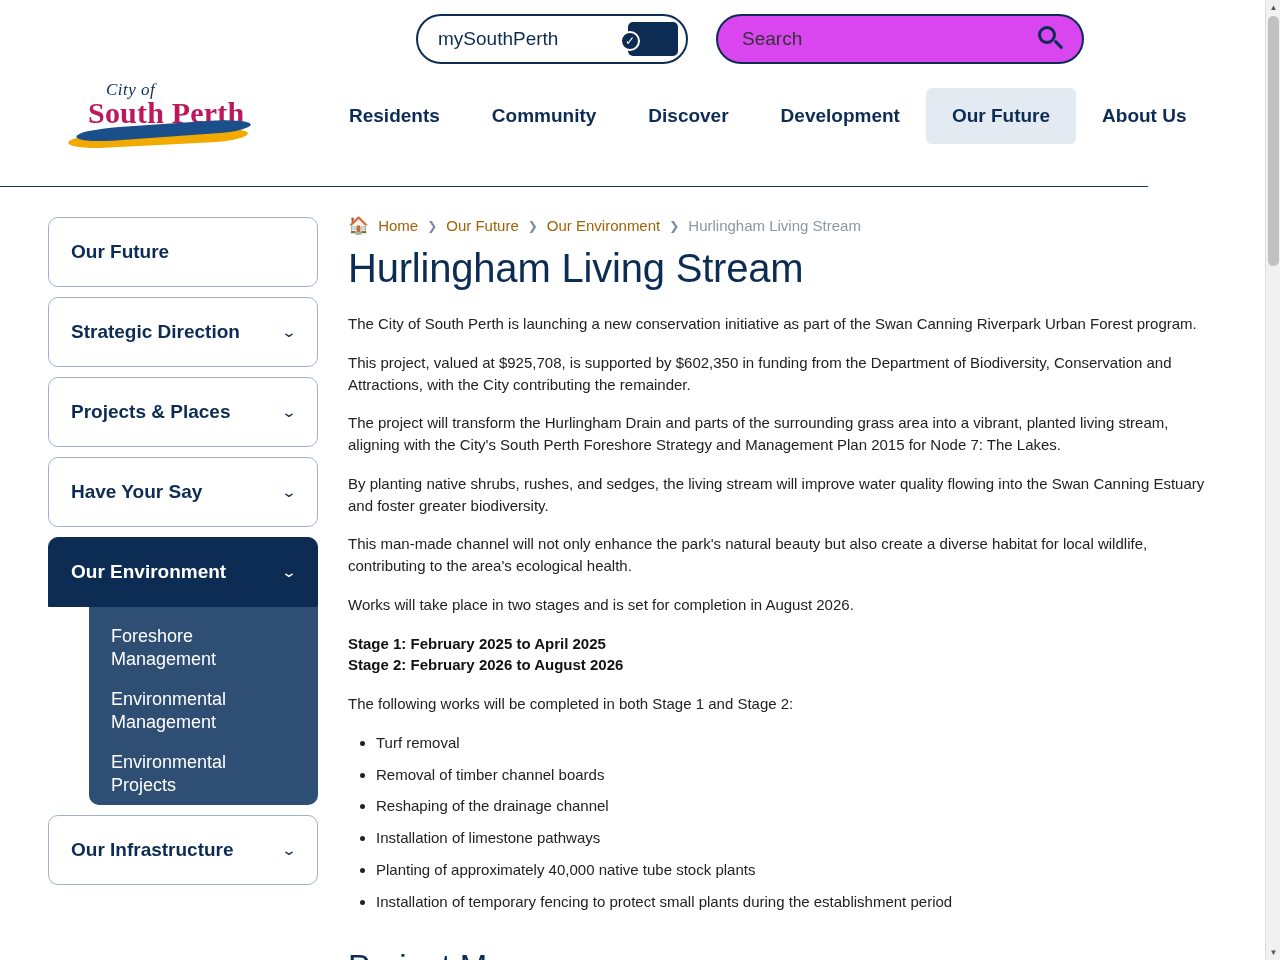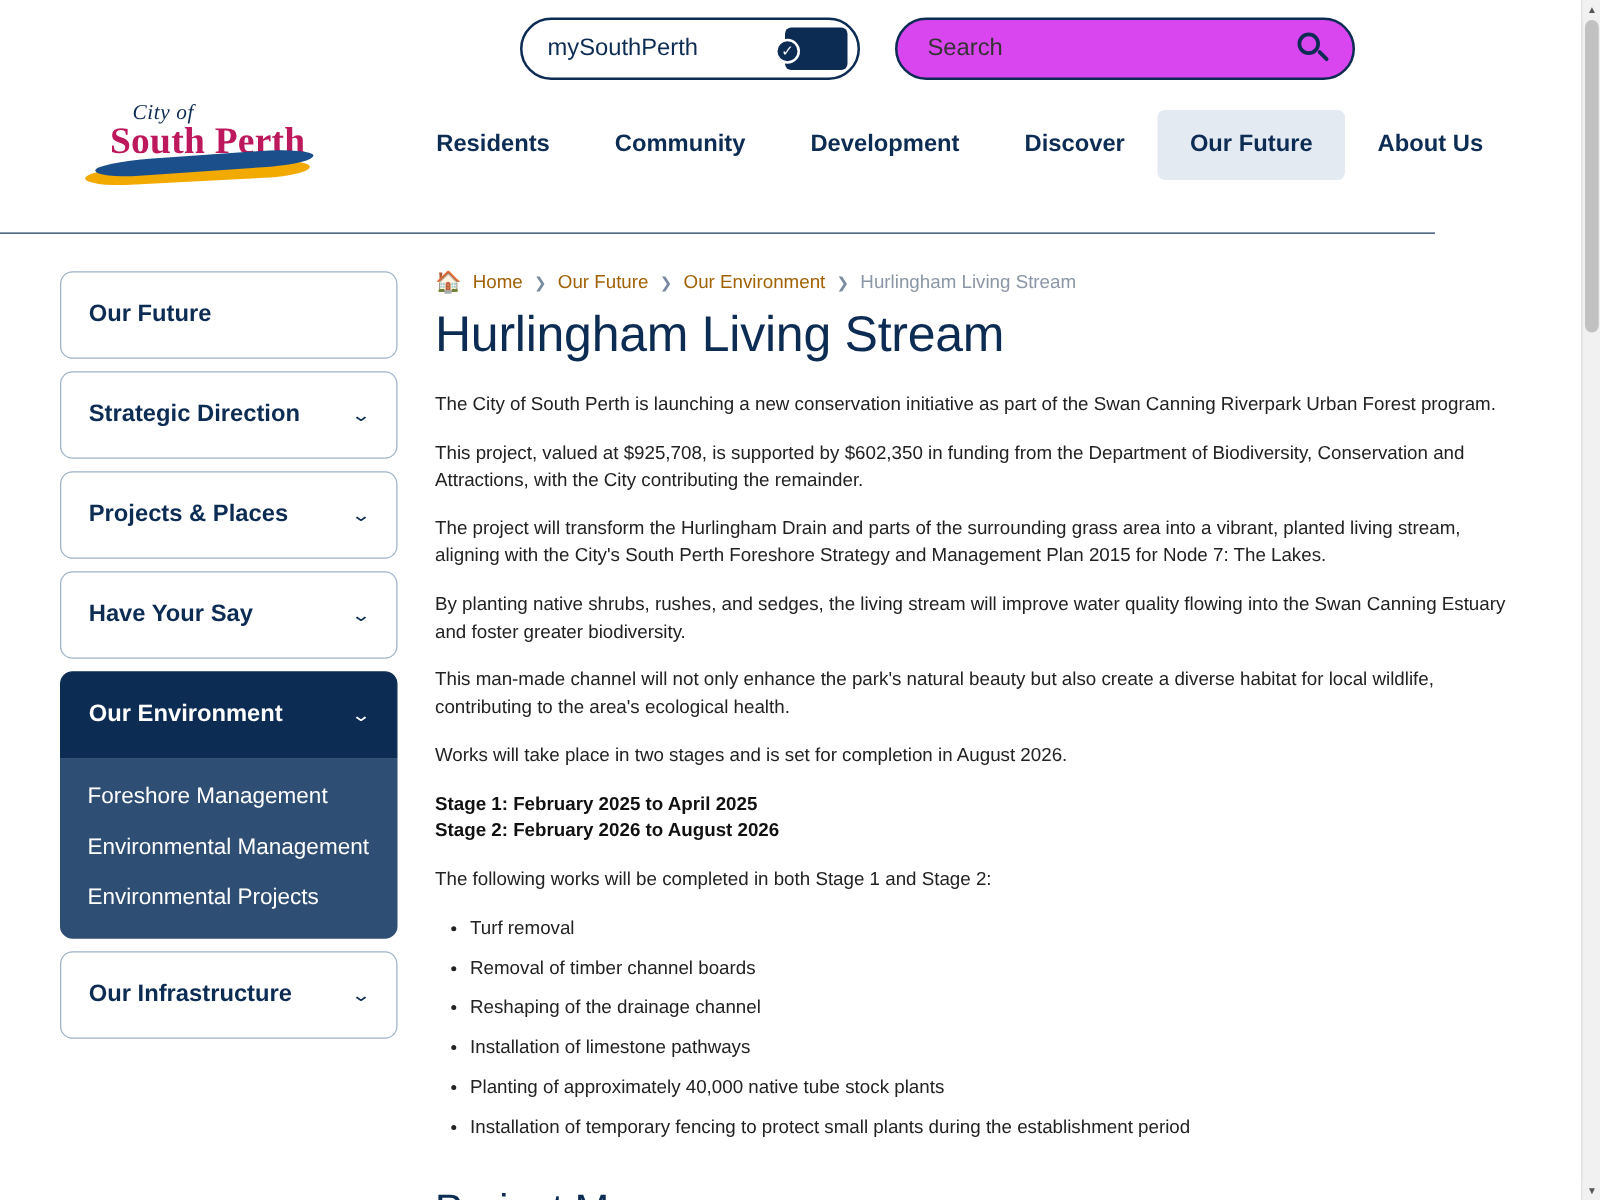--- a/index.html
+++ b/index.html
@@ -232,22 +232,23 @@
     background: #0d2c54;
     border-color: #0d2c54;
     border-radius: 10px 10px 0 0;
     margin-bottom: 0;
   }
   .side-card.active .txt { color: #fff; }
   .side-card.active .chev { color: #fff; }
   .sub-list {
     background: #2e4e73;
     border-radius: 0 0 10px 10px;
-    padding: 18px 22px 22px 22px;
+    padding: 18px 22px 9px 22px;
     margin-bottom: 10px;
+    margin-left: 41px;
   }
   .sub-item {
     color: #fff;
     font-size: 18px;
     line-height: 1.25;
     margin-bottom: 18px;
     cursor: pointer;
   }
   .sub-item:last-child { margin-bottom: 0; }
 
@@ -341,22 +342,22 @@
       <div class="logo">
         <div class="city-of">City of</div>
         <div class="south-perth">South Perth</div>
         <div class="swoosh-yellow"></div>
         <div class="swoosh-blue"></div>
       </div>
 
       <div class="nav-items">
         <div class="nav-item">Residents</div>
         <div class="nav-item">Community</div>
+        <div class="nav-item">Discover</div>
         <div class="nav-item">Development</div>
-        <div class="nav-item">Discover</div>
         <div class="nav-item active">Our Future</div>
         <div class="nav-item">About Us</div>
       </div>
 
     </div>
   </div>
 
   <div class="body-wrap">
 
     <div class="sidebar">

